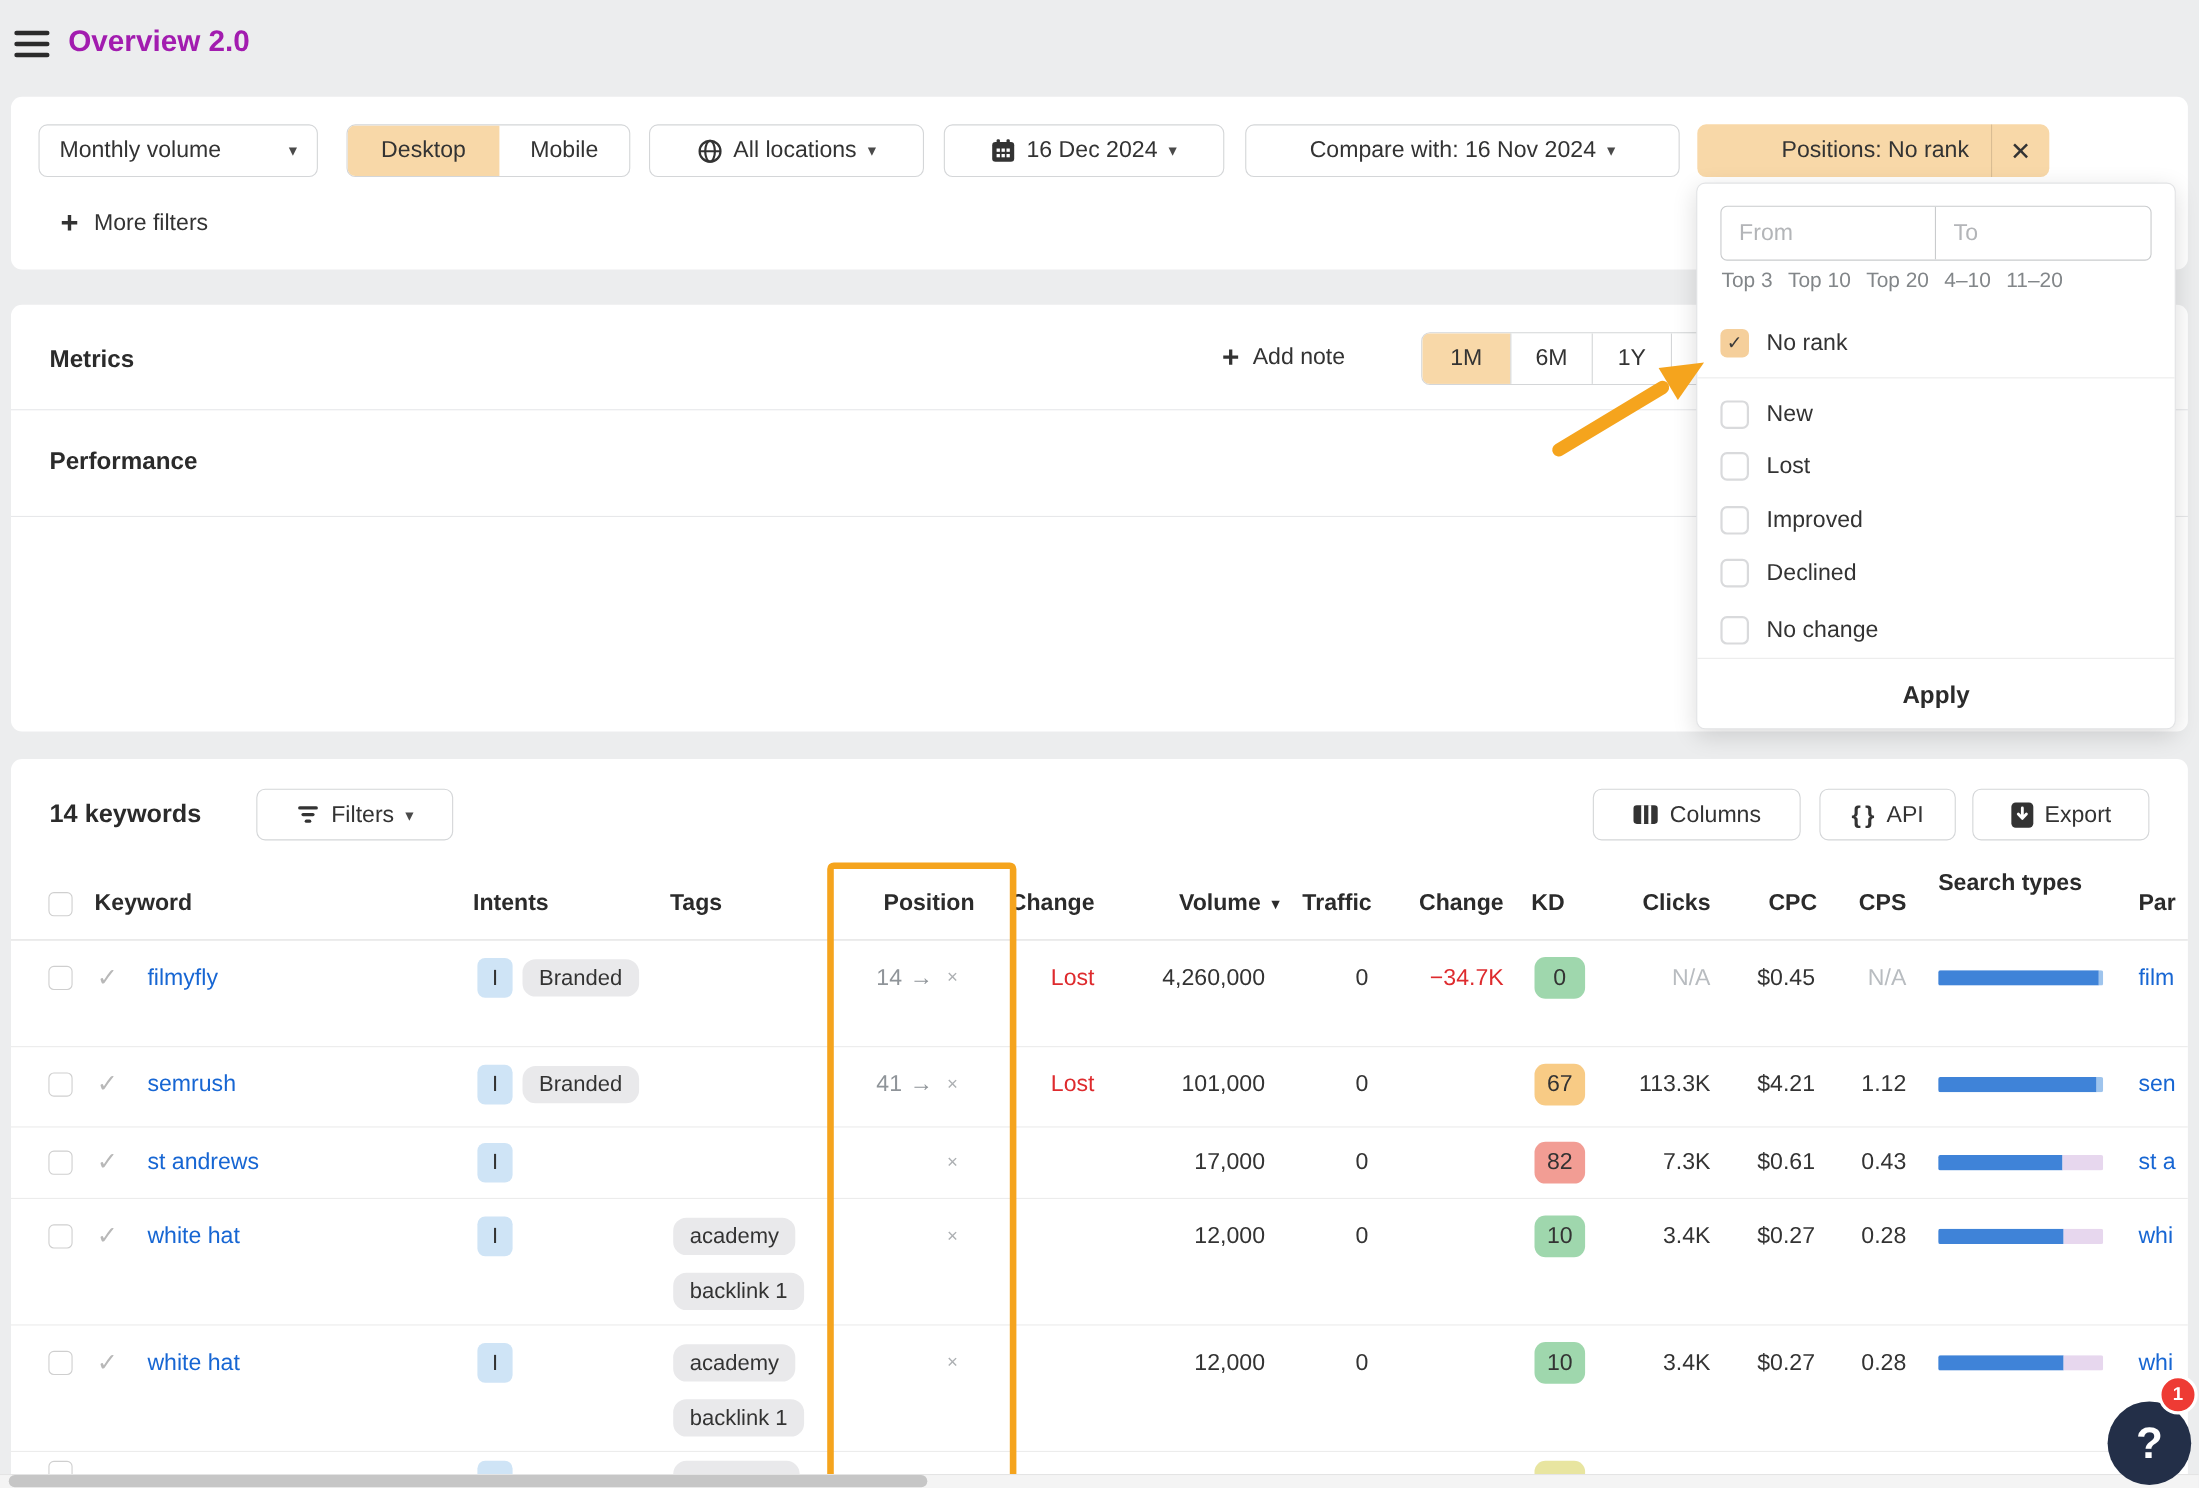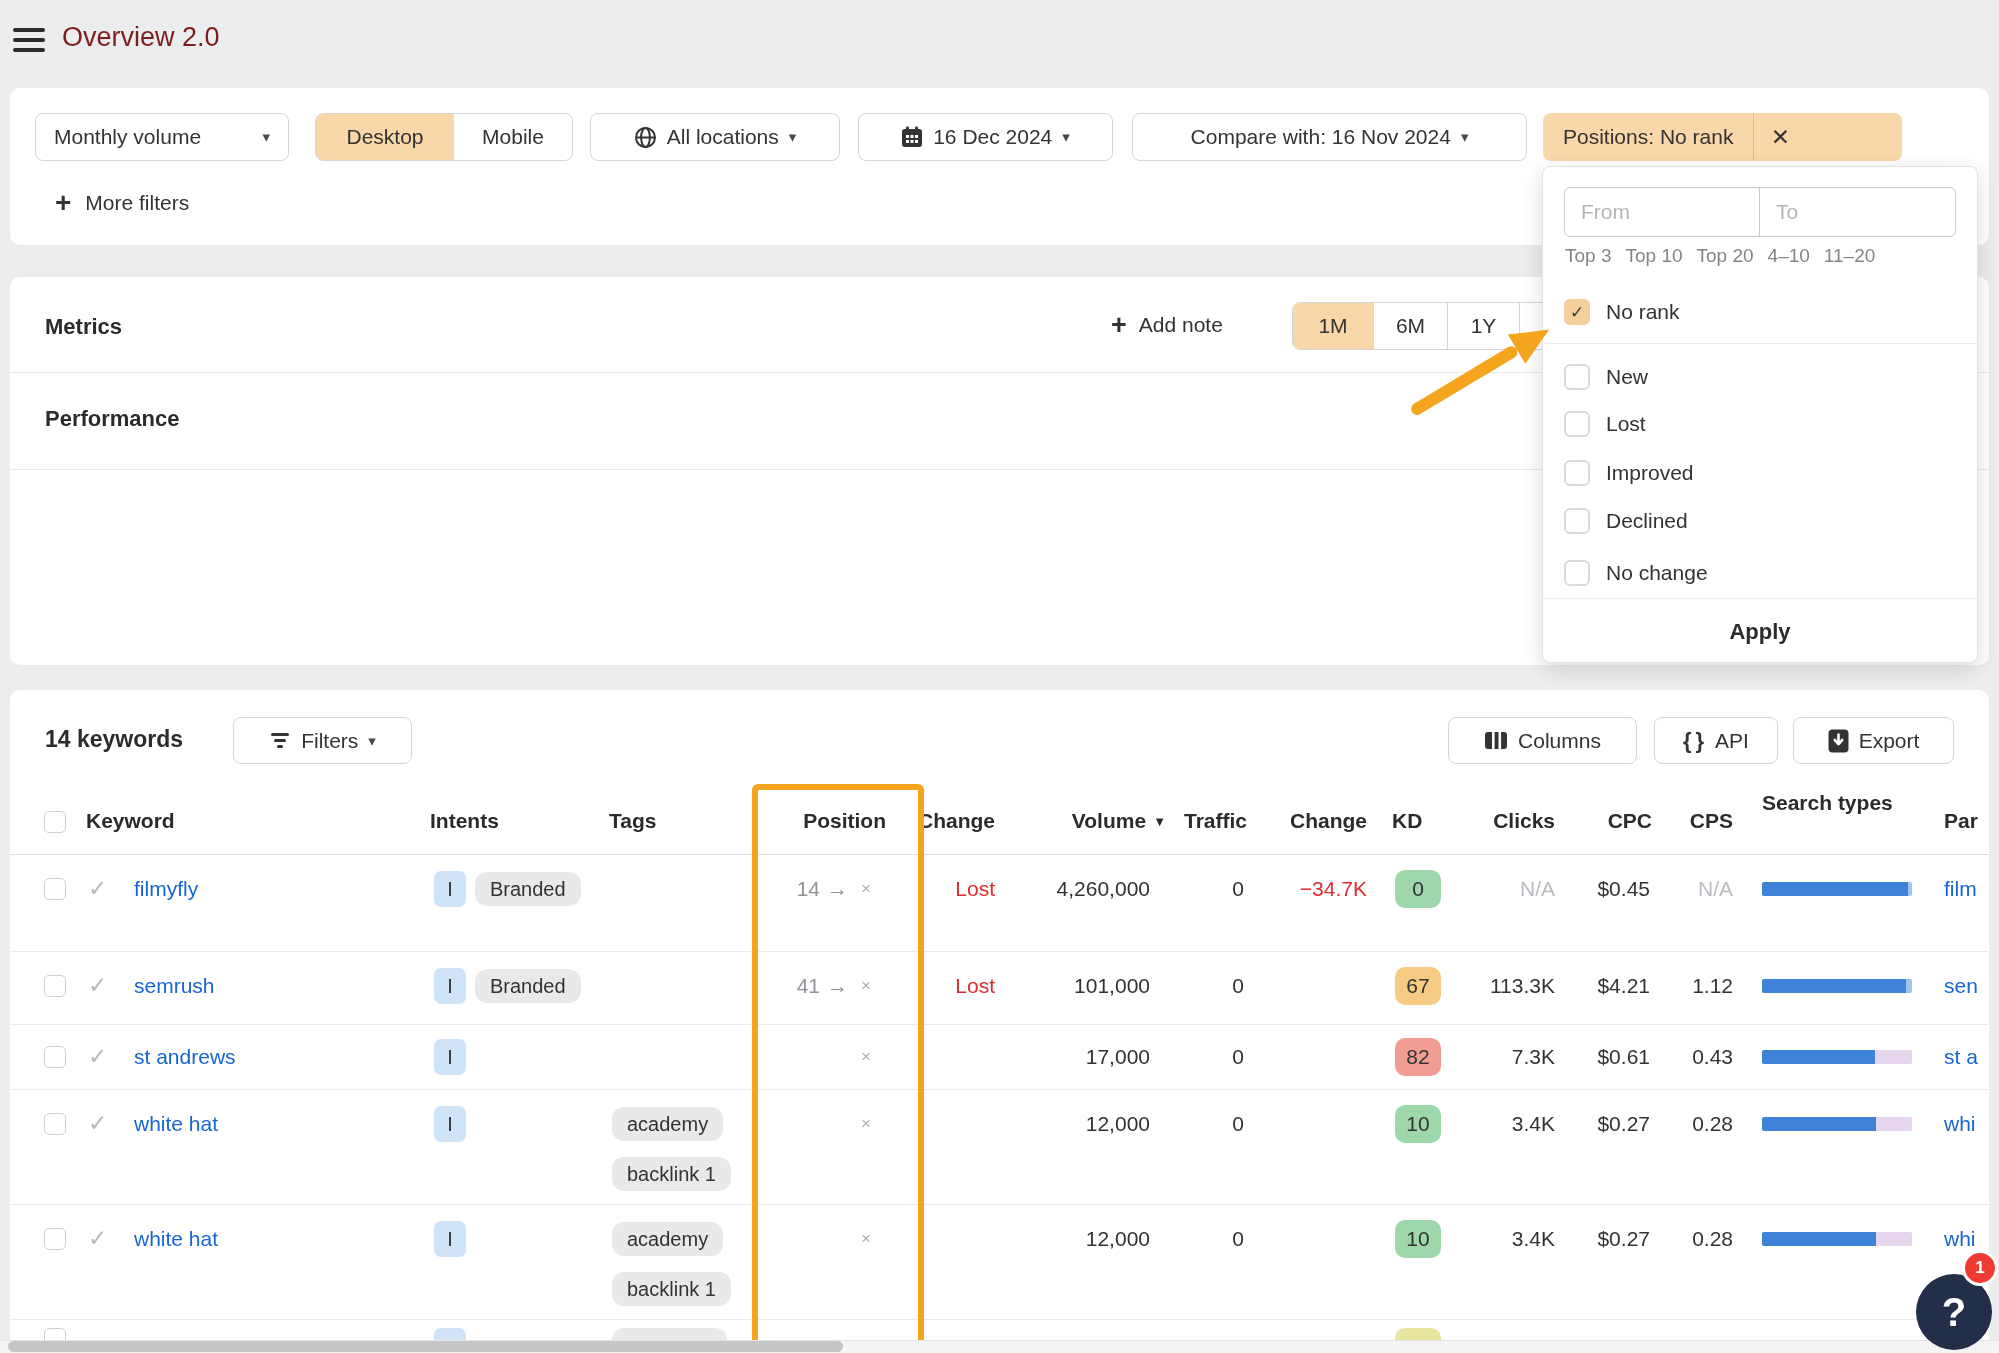--- a/index.html
+++ b/index.html
@@ -1,21 +1,21 @@
 <!DOCTYPE html>
 <html><head>
 <meta charset="utf-8">
 <style>
   html,body{margin:0;padding:0;background:#ecedee;}
   #app{position:relative;width:1999px;height:1353px;overflow:hidden;
        font-family:"Liberation Sans","DejaVu Sans",sans-serif;color:#333;background:#ecedee;}
   .abs{position:absolute;}
   .panel{position:absolute;left:10px;width:1979px;background:#fff;border-radius:10px;box-sizing:border-box;}
   .bar3{width:32px;height:4px;background:#2b2b2b;border-radius:2px;margin-bottom:6px;}
-  .title{font-size:27px;font-weight:normal;color:#7f1d1d;}
+  .title{font-size:27px;font-weight:bold;color:#a21caf;}
   .btn{position:absolute;display:flex;align-items:center;justify-content:center;gap:10px;background:#fff;
        border:1px solid #d4d6d8;border-radius:8px;font-size:21px;color:#333;box-sizing:border-box;height:48px;cursor:pointer;}
   .caret{font-size:15px;color:#4a4a4a;}
   .seg{display:flex;align-items:center;justify-content:center;height:100%;box-sizing:border-box;font-size:21px;}
   .orange{background:#f8d8a8;}
   .chip{position:absolute;display:flex;align-items:stretch;background:#f8d8a8;border-radius:8px;height:48px;
         font-size:21px;color:#333;overflow:hidden;}
   .chip .lbl{display:flex;align-items:center;padding:0 20px;}
   .chip .x{display:flex;align-items:center;justify-content:center;width:52px;border-left:1px solid rgba(0,0,0,.12);
         font-size:23px;font-weight:bold;cursor:pointer;}
@@ -126,21 +126,21 @@
       </span>
       <span>16 Dec 2024</span>
       <span class="caret">▾</span>
     </div>
 
     <div class="btn" style="left:1122px;top:25px;width:395px;">
       <span>Compare with: 16 Nov 2024</span>
       <span class="caret">▾</span>
     </div>
 
-    <div class="chip" style="left:1533px;top:25px;width:359px;">
+    <div class="chip" style="left:1533px;top:25px;width:320px;justify-content:flex-end;">
       <span class="lbl">Positions: No rank</span>
       <span class="x">✕</span>
     </div>
 
     <div class="abs" style="left:45px;top:97px;height:36px;display:flex;align-items:center;gap:14px;cursor:pointer;">
       <span style="font-size:28px;font-weight:bold;line-height:1;">+</span>
       <span style="font-size:21px;">More filters</span>
     </div>
   </div>
 

